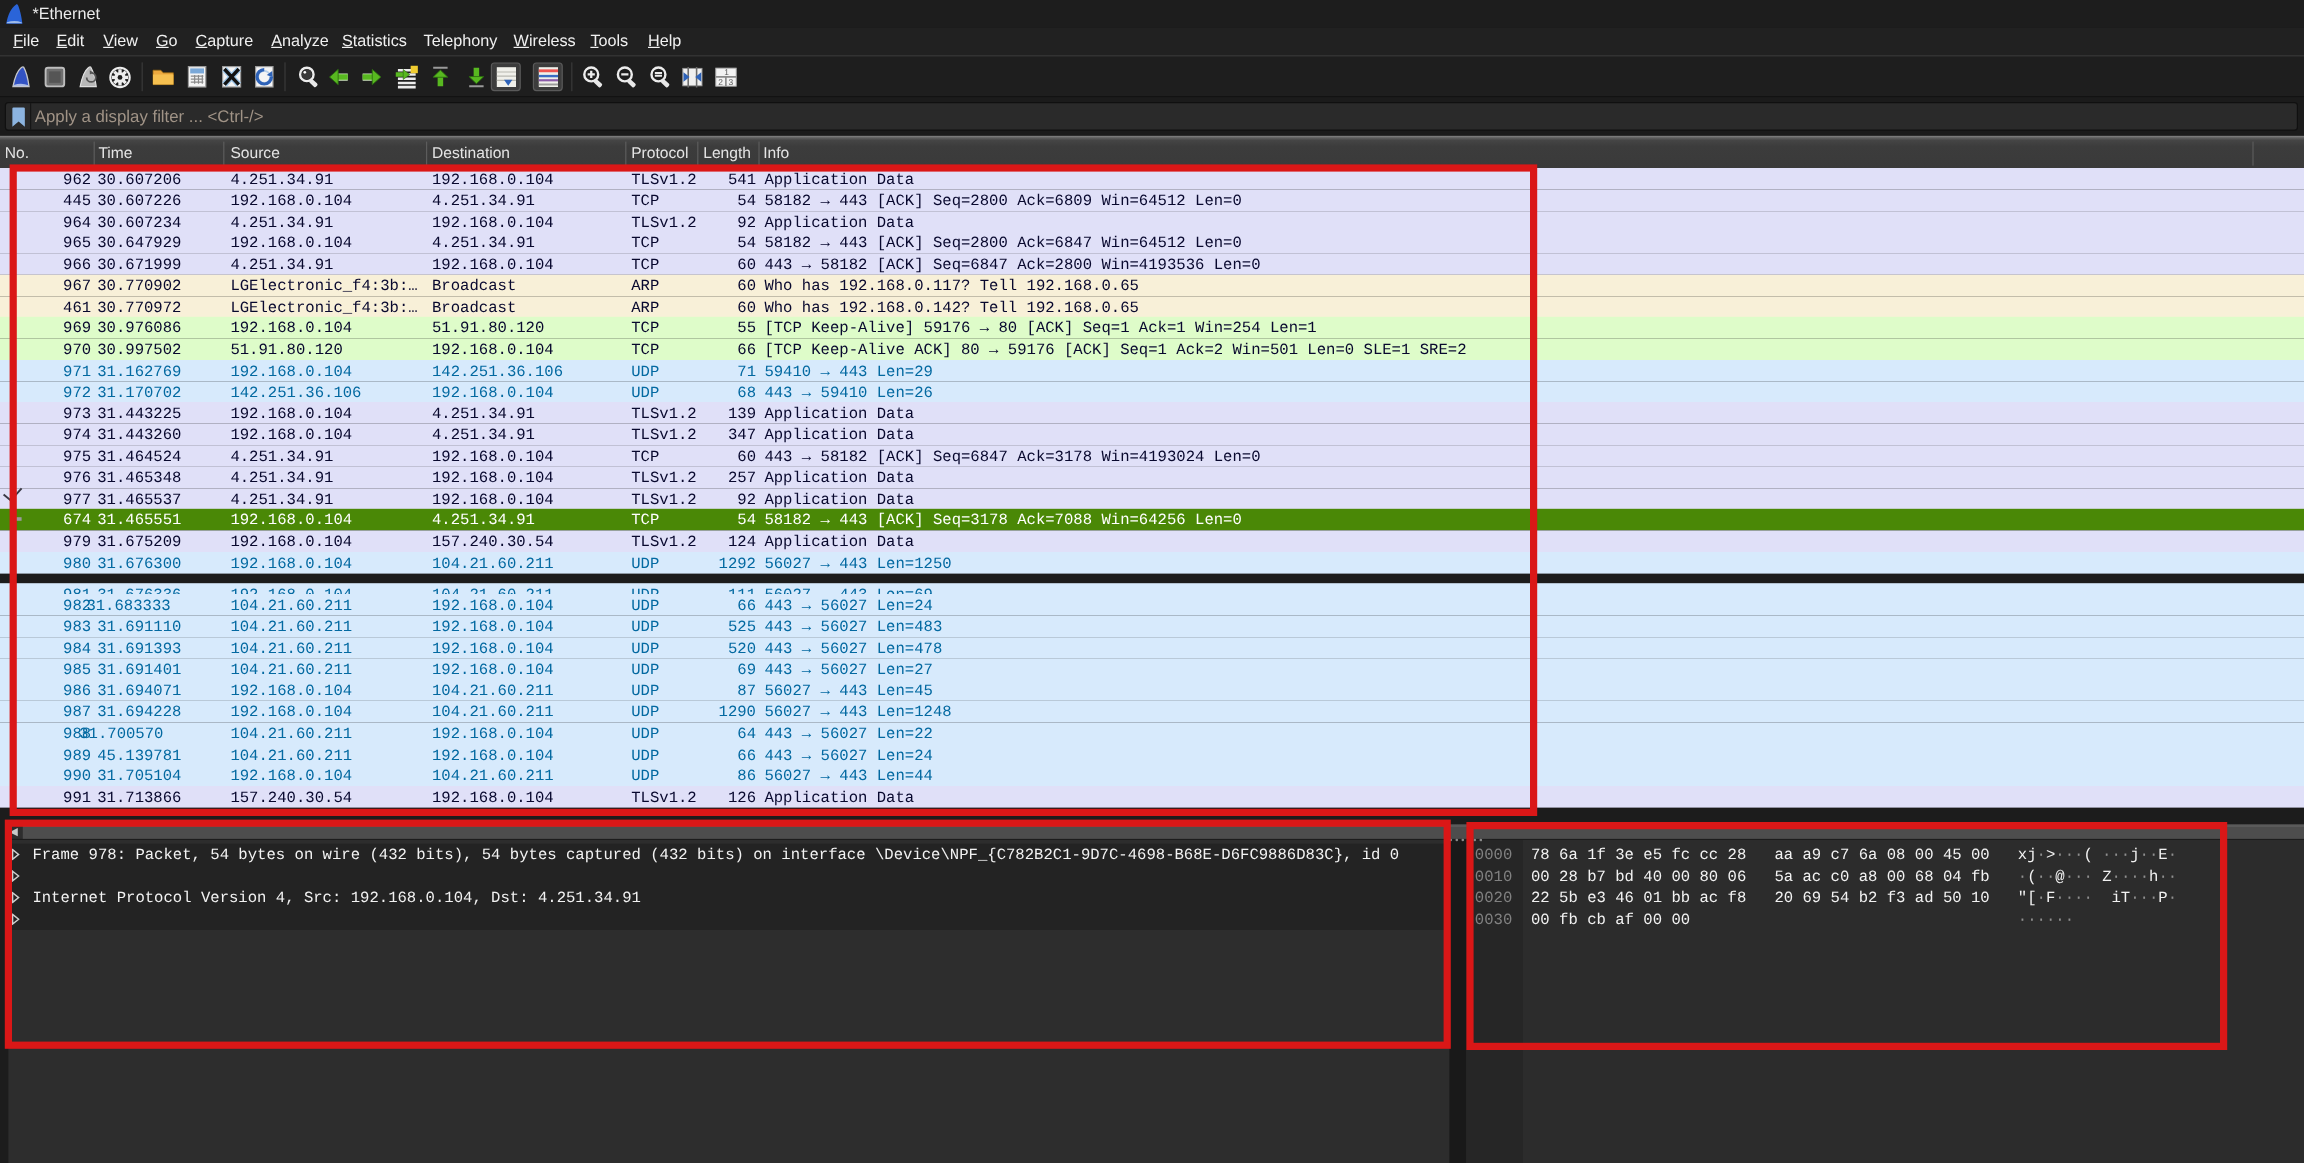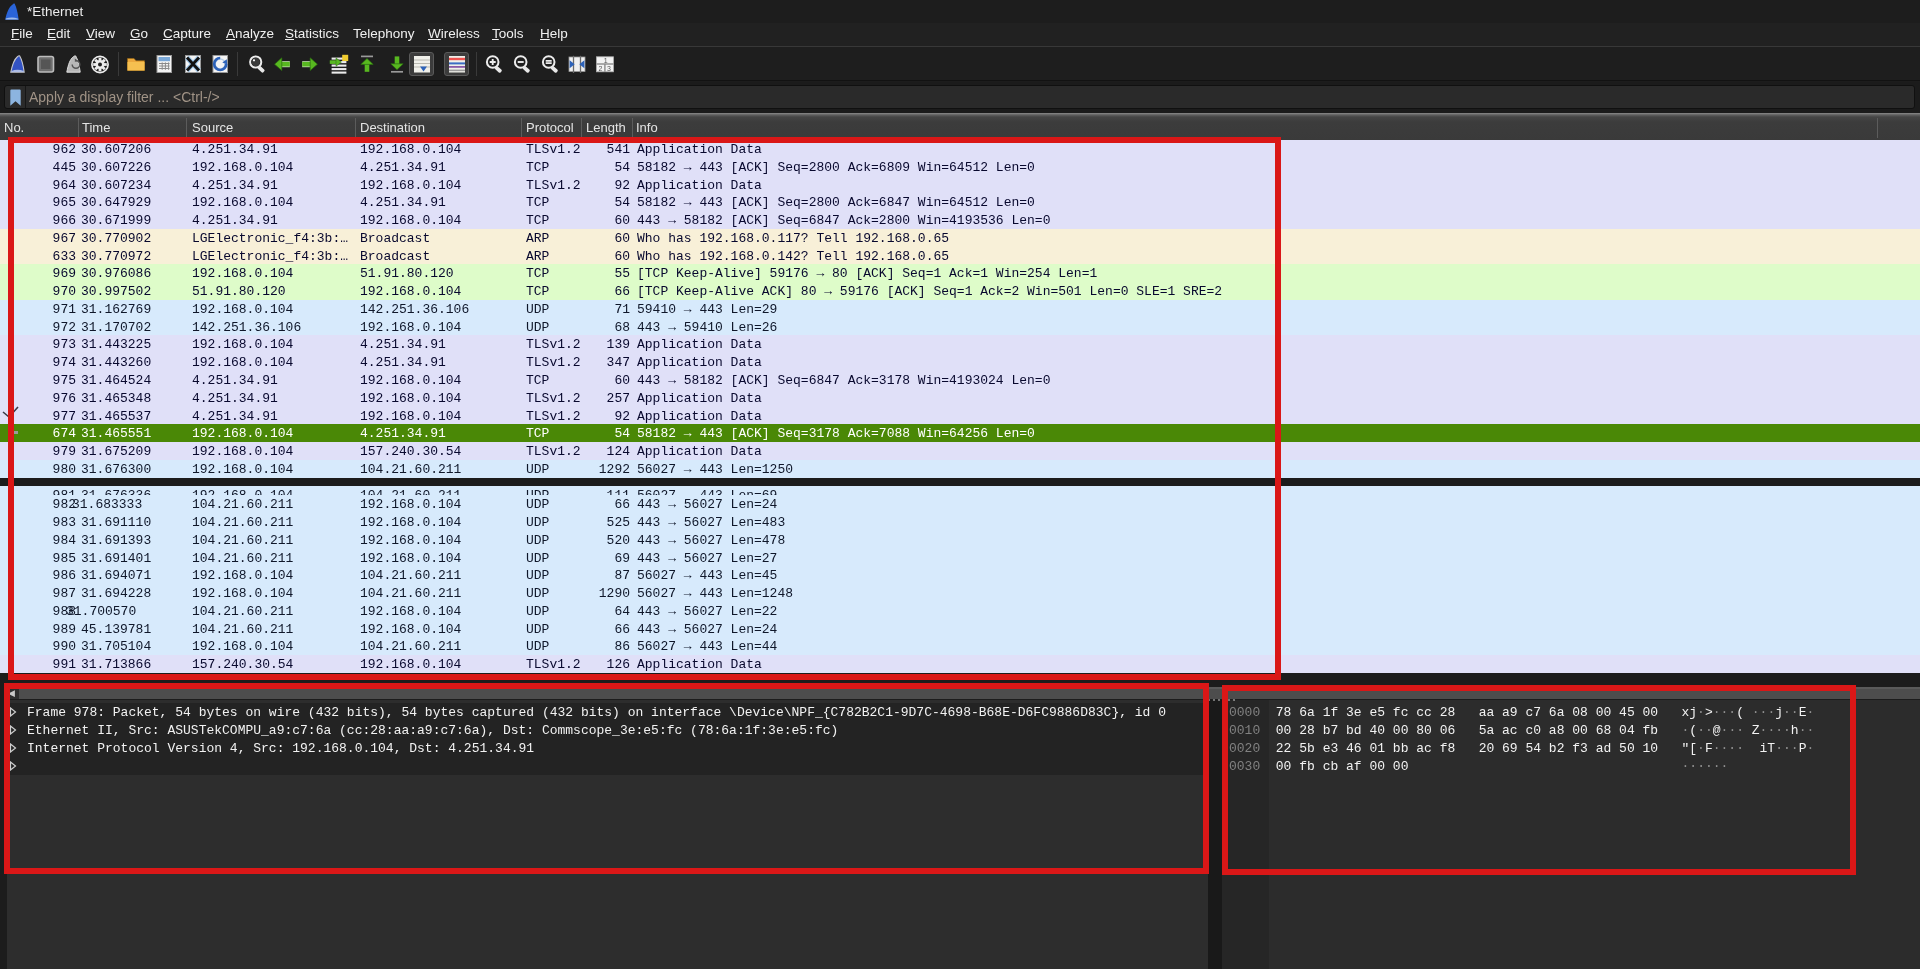--- a/index.html
+++ b/index.html
@@ -21,21 +21,21 @@
 #header span{position:absolute;top:7px}
 #header .hsep{position:absolute;top:5px;width:1px;height:20px;background:#5c5c5c}
 #list{position:absolute;left:0;top:140px;width:1920px;height:534px;background:#1c1c1c;font-family:"Liberation Mono",monospace;font-size:13px}
 .prow{position:absolute;left:0;width:1920px;height:18px;white-space:pre}
 .prow span{position:absolute;top:2px}
 .prow .cno{right:1844px}
 .prow .clen{right:1290px}
 .T{background:#e0e0f8;color:#08082e}
 .A{background:#f8f0d8;color:#08082e}
 .G{background:#defcc9;color:#08082e}
-.U{background:#d7eafc;color:#0f172a}
+.U{background:#d7eafc;color:#0369a1}
 .S{background:#4a8806;color:#ffffff}
 #bottom{position:absolute;left:0;top:674px;width:1920px;height:295px;background:#1c1c1c}
 #hscroll{position:absolute;left:7px;top:13px;width:1913px;height:12px;background:#2d2d2d}
 #hthumb{position:absolute;left:12px;top:0;width:1901px;height:12px;background:#4f4f4f;background:linear-gradient(to bottom,#5a5a5a 0 2px,#4d4d4d 2px 100%)}
 #harrowl{position:absolute;left:1px;top:1px;color:#c8c8c8;font-size:9px}
 #details{position:absolute;left:7px;top:26px;width:1201px;height:943px;background:#2d2d2d}
 #dethl{position:absolute;left:0;top:3px;width:1201px;height:72px;background:#232323}
 .drow{position:absolute;left:0;width:1920px;height:18px;font-family:"Liberation Mono",monospace;font-size:13px;color:#f2f2f2}
 .dtri{position:absolute;left:9px;top:4px}
 .dtxt{position:absolute;left:27px;top:2px;white-space:pre}
@@ -243,21 +243,21 @@
       <span class="ph">Apply a display filter ... &lt;Ctrl-/&gt;</span>
     </div>
   </div>
   <div id="list">
 <div class="prow T" style="top:0.0px"><span class="cno">962</span><span class="c" style="left:81px">30.607206</span><span class="c" style="left:192px">4.251.34.91</span><span class="c" style="left:360px">192.168.0.104</span><span class="c" style="left:526px">TLSv1.2</span><span class="clen">541</span><span class="c" style="left:637px">Application Data</span></div>
 <div class="prow T" style="top:17.8px"><span class="cno">445</span><span class="c" style="left:81px">30.607226</span><span class="c" style="left:192px">192.168.0.104</span><span class="c" style="left:360px">4.251.34.91</span><span class="c" style="left:526px">TCP</span><span class="clen">54</span><span class="c" style="left:637px">58182 → 443 [ACK] Seq=2800 Ack=6809 Win=64512 Len=0</span></div>
 <div class="prow T" style="top:35.5px"><span class="cno">964</span><span class="c" style="left:81px">30.607234</span><span class="c" style="left:192px">4.251.34.91</span><span class="c" style="left:360px">192.168.0.104</span><span class="c" style="left:526px">TLSv1.2</span><span class="clen">92</span><span class="c" style="left:637px">Application Data</span></div>
 <div class="prow T" style="top:53.3px"><span class="cno">965</span><span class="c" style="left:81px">30.647929</span><span class="c" style="left:192px">192.168.0.104</span><span class="c" style="left:360px">4.251.34.91</span><span class="c" style="left:526px">TCP</span><span class="clen">54</span><span class="c" style="left:637px">58182 → 443 [ACK] Seq=2800 Ack=6847 Win=64512 Len=0</span></div>
 <div class="prow T" style="top:71.1px"><span class="cno">966</span><span class="c" style="left:81px">30.671999</span><span class="c" style="left:192px">4.251.34.91</span><span class="c" style="left:360px">192.168.0.104</span><span class="c" style="left:526px">TCP</span><span class="clen">60</span><span class="c" style="left:637px">443 → 58182 [ACK] Seq=6847 Ack=2800 Win=4193536 Len=0</span></div>
 <div class="prow A" style="top:88.8px"><span class="cno">967</span><span class="c" style="left:81px">30.770902</span><span class="c" style="left:192px">LGElectronic_f4:3b:…</span><span class="c" style="left:360px">Broadcast</span><span class="c" style="left:526px">ARP</span><span class="clen">60</span><span class="c" style="left:637px">Who has 192.168.0.117? Tell 192.168.0.65</span></div>
-<div class="prow A" style="top:106.6px"><span class="cno">633</span><span class="c" style="left:81px">30.770972</span><span class="c" style="left:192px">LGElectronic_f4:3b:…</span><span class="c" style="left:360px">Broadcast</span><span class="c" style="left:526px">ARP</span><span class="clen">60</span><span class="c" style="left:637px">Who has 192.168.0.142? Tell 192.168.0.65</span></div>
+<div class="prow A" style="top:106.6px"><span class="cno">461</span><span class="c" style="left:81px">30.770972</span><span class="c" style="left:192px">LGElectronic_f4:3b:…</span><span class="c" style="left:360px">Broadcast</span><span class="c" style="left:526px">ARP</span><span class="clen">60</span><span class="c" style="left:637px">Who has 192.168.0.142? Tell 192.168.0.65</span></div>
 <div class="prow G" style="top:124.4px"><span class="cno">969</span><span class="c" style="left:81px">30.976086</span><span class="c" style="left:192px">192.168.0.104</span><span class="c" style="left:360px">51.91.80.120</span><span class="c" style="left:526px">TCP</span><span class="clen">55</span><span class="c" style="left:637px">[TCP Keep-Alive] 59176 → 80 [ACK] Seq=1 Ack=1 Win=254 Len=1</span></div>
 <div class="prow G" style="top:142.1px"><span class="cno">970</span><span class="c" style="left:81px">30.997502</span><span class="c" style="left:192px">51.91.80.120</span><span class="c" style="left:360px">192.168.0.104</span><span class="c" style="left:526px">TCP</span><span class="clen">66</span><span class="c" style="left:637px">[TCP Keep-Alive ACK] 80 → 59176 [ACK] Seq=1 Ack=2 Win=501 Len=0 SLE=1 SRE=2</span></div>
 <div class="prow U" style="top:159.9px"><span class="cno">971</span><span class="c" style="left:81px">31.162769</span><span class="c" style="left:192px">192.168.0.104</span><span class="c" style="left:360px">142.251.36.106</span><span class="c" style="left:526px">UDP</span><span class="clen">71</span><span class="c" style="left:637px">59410 → 443 Len=29</span></div>
 <div class="prow U" style="top:177.7px"><span class="cno">972</span><span class="c" style="left:81px">31.170702</span><span class="c" style="left:192px">142.251.36.106</span><span class="c" style="left:360px">192.168.0.104</span><span class="c" style="left:526px">UDP</span><span class="clen">68</span><span class="c" style="left:637px">443 → 59410 Len=26</span></div>
 <div class="prow T" style="top:195.4px"><span class="cno">973</span><span class="c" style="left:81px">31.443225</span><span class="c" style="left:192px">192.168.0.104</span><span class="c" style="left:360px">4.251.34.91</span><span class="c" style="left:526px">TLSv1.2</span><span class="clen">139</span><span class="c" style="left:637px">Application Data</span></div>
 <div class="prow T" style="top:213.2px"><span class="cno">974</span><span class="c" style="left:81px">31.443260</span><span class="c" style="left:192px">192.168.0.104</span><span class="c" style="left:360px">4.251.34.91</span><span class="c" style="left:526px">TLSv1.2</span><span class="clen">347</span><span class="c" style="left:637px">Application Data</span></div>
 <div class="prow T" style="top:231.0px"><span class="cno">975</span><span class="c" style="left:81px">31.464524</span><span class="c" style="left:192px">4.251.34.91</span><span class="c" style="left:360px">192.168.0.104</span><span class="c" style="left:526px">TCP</span><span class="clen">60</span><span class="c" style="left:637px">443 → 58182 [ACK] Seq=6847 Ack=3178 Win=4193024 Len=0</span></div>
 <div class="prow T" style="top:248.7px"><span class="cno">976</span><span class="c" style="left:81px">31.465348</span><span class="c" style="left:192px">4.251.34.91</span><span class="c" style="left:360px">192.168.0.104</span><span class="c" style="left:526px">TLSv1.2</span><span class="clen">257</span><span class="c" style="left:637px">Application Data</span></div>
 <div class="prow T" style="top:266.5px"><span class="cno">977</span><span class="c" style="left:81px">31.465537</span><span class="c" style="left:192px">4.251.34.91</span><span class="c" style="left:360px">192.168.0.104</span><span class="c" style="left:526px">TLSv1.2</span><span class="clen">92</span><span class="c" style="left:637px">Application Data</span></div>
 <div class="prow S" style="top:284.3px"><span class="cno">674</span><span class="c" style="left:81px">31.465551</span><span class="c" style="left:192px">192.168.0.104</span><span class="c" style="left:360px">4.251.34.91</span><span class="c" style="left:526px">TCP</span><span class="clen">54</span><span class="c" style="left:637px">58182 → 443 [ACK] Seq=3178 Ack=7088 Win=64256 Len=0</span></div>
@@ -303,21 +303,20 @@
       <div class="drow" style="top:703px">
         <svg class="dtri" width="8" height="10" viewBox="0 0 8 10">
           <path d="M1.5 1 L6.5 5 L1.5 9 Z" fill="none" stroke="#cfcfcf" stroke-width="1.2"></path>
         </svg>
         <span class="dtxt">Frame 978: Packet, 54 bytes on wire (432 bits), 54 bytes captured (432 bits) on interface \Device\NPF_{C782B2C1-9D7C-4698-B68E-D6FC9886D83C}, id 0</span>
       </div>
 <div class="drow" style="top:721px">
         <svg class="dtri" width="8" height="10" viewBox="0 0 8 10">
           <path d="M1.5 1 L6.5 5 L1.5 9 Z" fill="none" stroke="#cfcfcf" stroke-width="1.2"></path>
         </svg>
-        <span class="dtxt">Ethernet II, Src: ASUSTekCOMPU_a9:c7:6a (cc:28:aa:a9:c7:6a), Dst: Commscope_3e:e5:fc (78:6a:1f:3e:e5:fc)</span>
       </div>
 <div class="drow" style="top:739px">
         <svg class="dtri" width="8" height="10" viewBox="0 0 8 10">
           <path d="M1.5 1 L6.5 5 L1.5 9 Z" fill="none" stroke="#cfcfcf" stroke-width="1.2"></path>
         </svg>
         <span class="dtxt">Internet Protocol Version 4, Src: 192.168.0.104, Dst: 4.251.34.91</span>
       </div>
 <div class="drow" style="top:757px">
         <svg class="dtri" width="8" height="10" viewBox="0 0 8 10">
           <path d="M1.5 1 L6.5 5 L1.5 9 Z" fill="none" stroke="#cfcfcf" stroke-width="1.2"></path>

